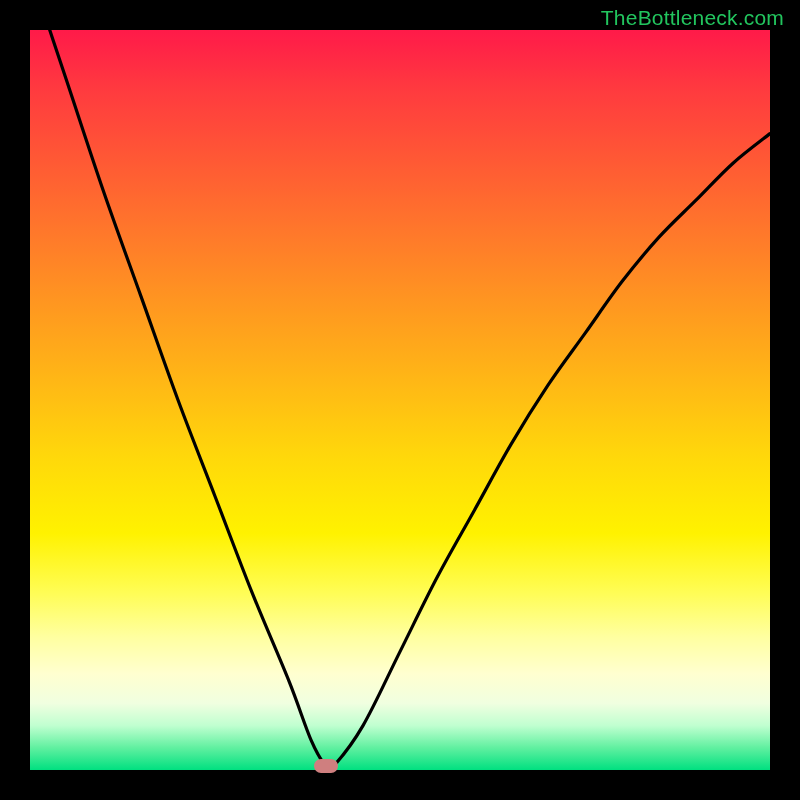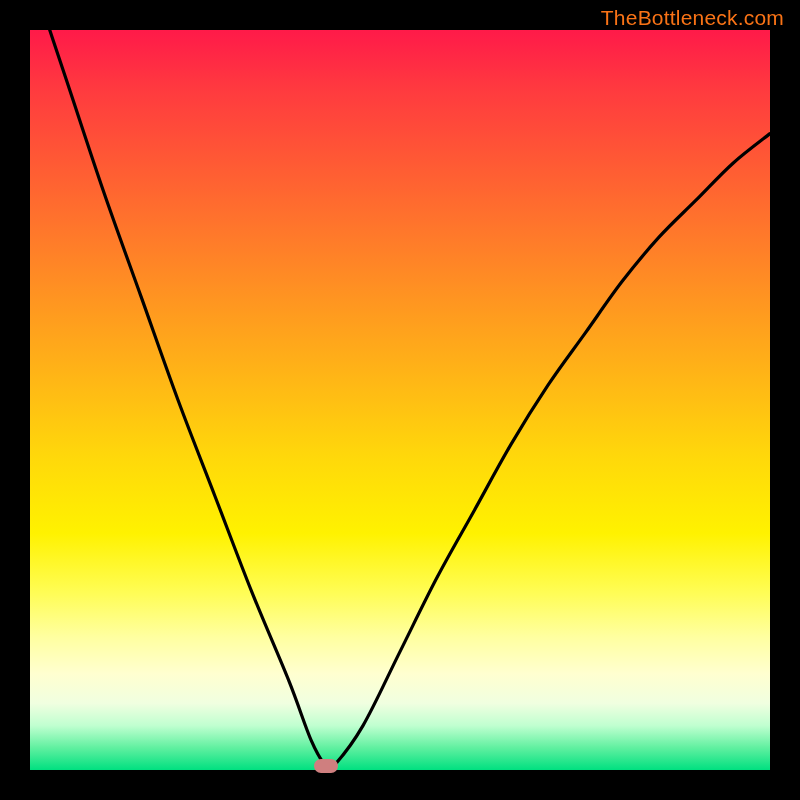--- a/index.html
+++ b/index.html
@@ -8,21 +8,21 @@
     height: 800px;
     background: #000;
     position: relative;
     overflow: hidden;
     font-family: Arial, Helvetica, sans-serif;
   }
   .watermark {
     position: absolute;
     top: 6px;
     right: 16px;
-    color: #f97316;
+    color: #22c55e;
     font-size: 21px;
     font-weight: 400;
     letter-spacing: 0.2px;
     z-index: 10;
   }
   .plot-frame {
     position: absolute;
     left: 30px;
     top: 30px;
     width: 740px;

